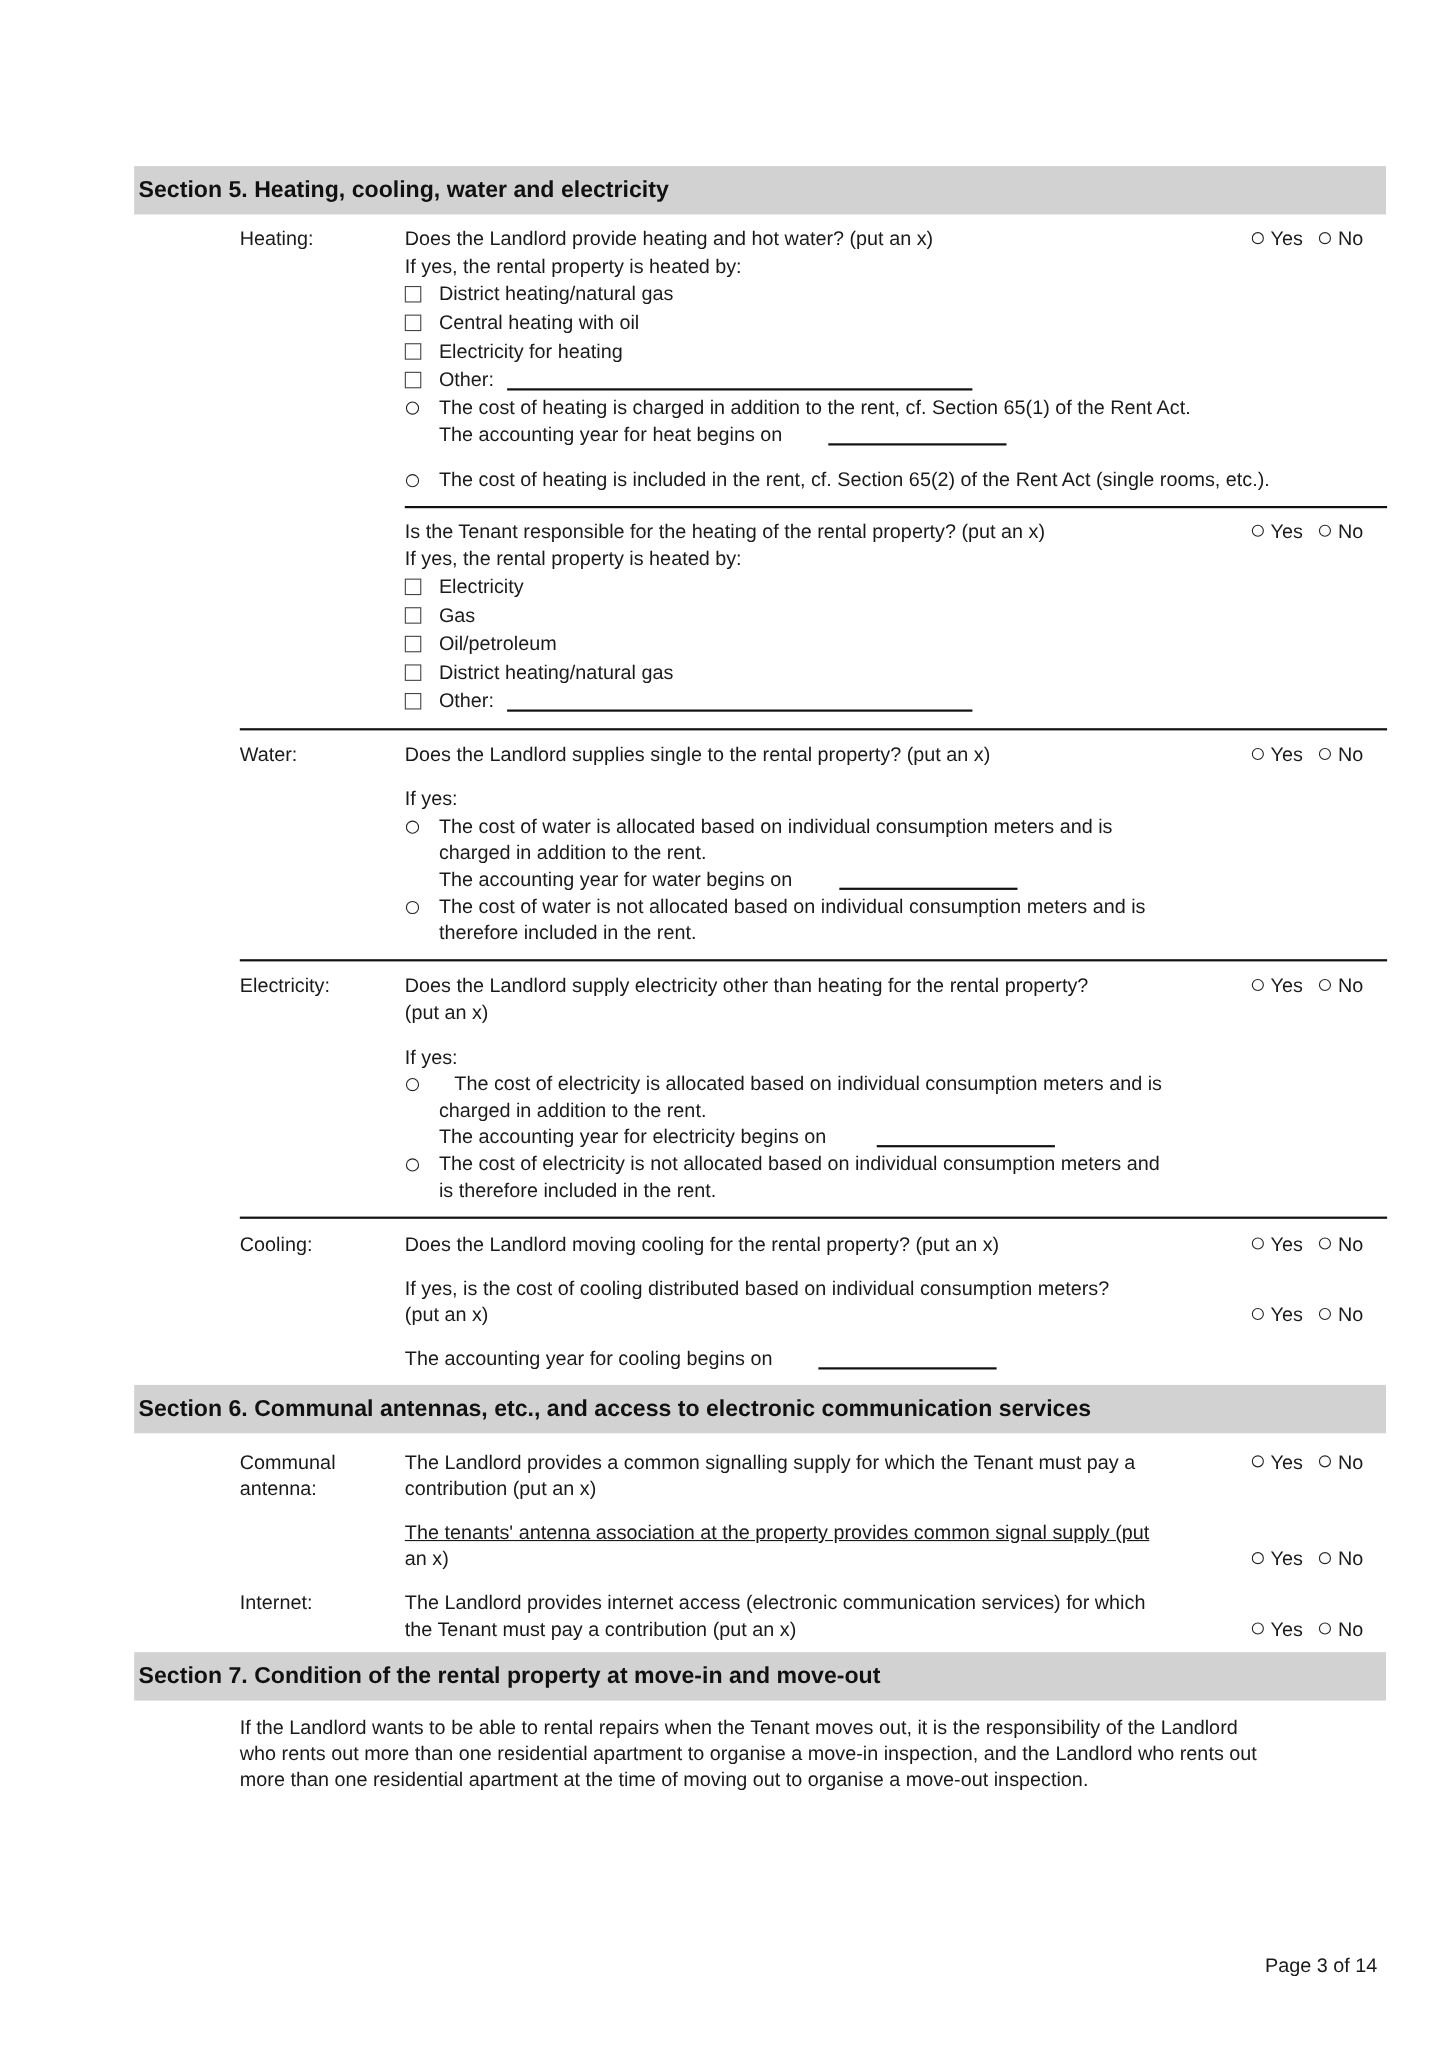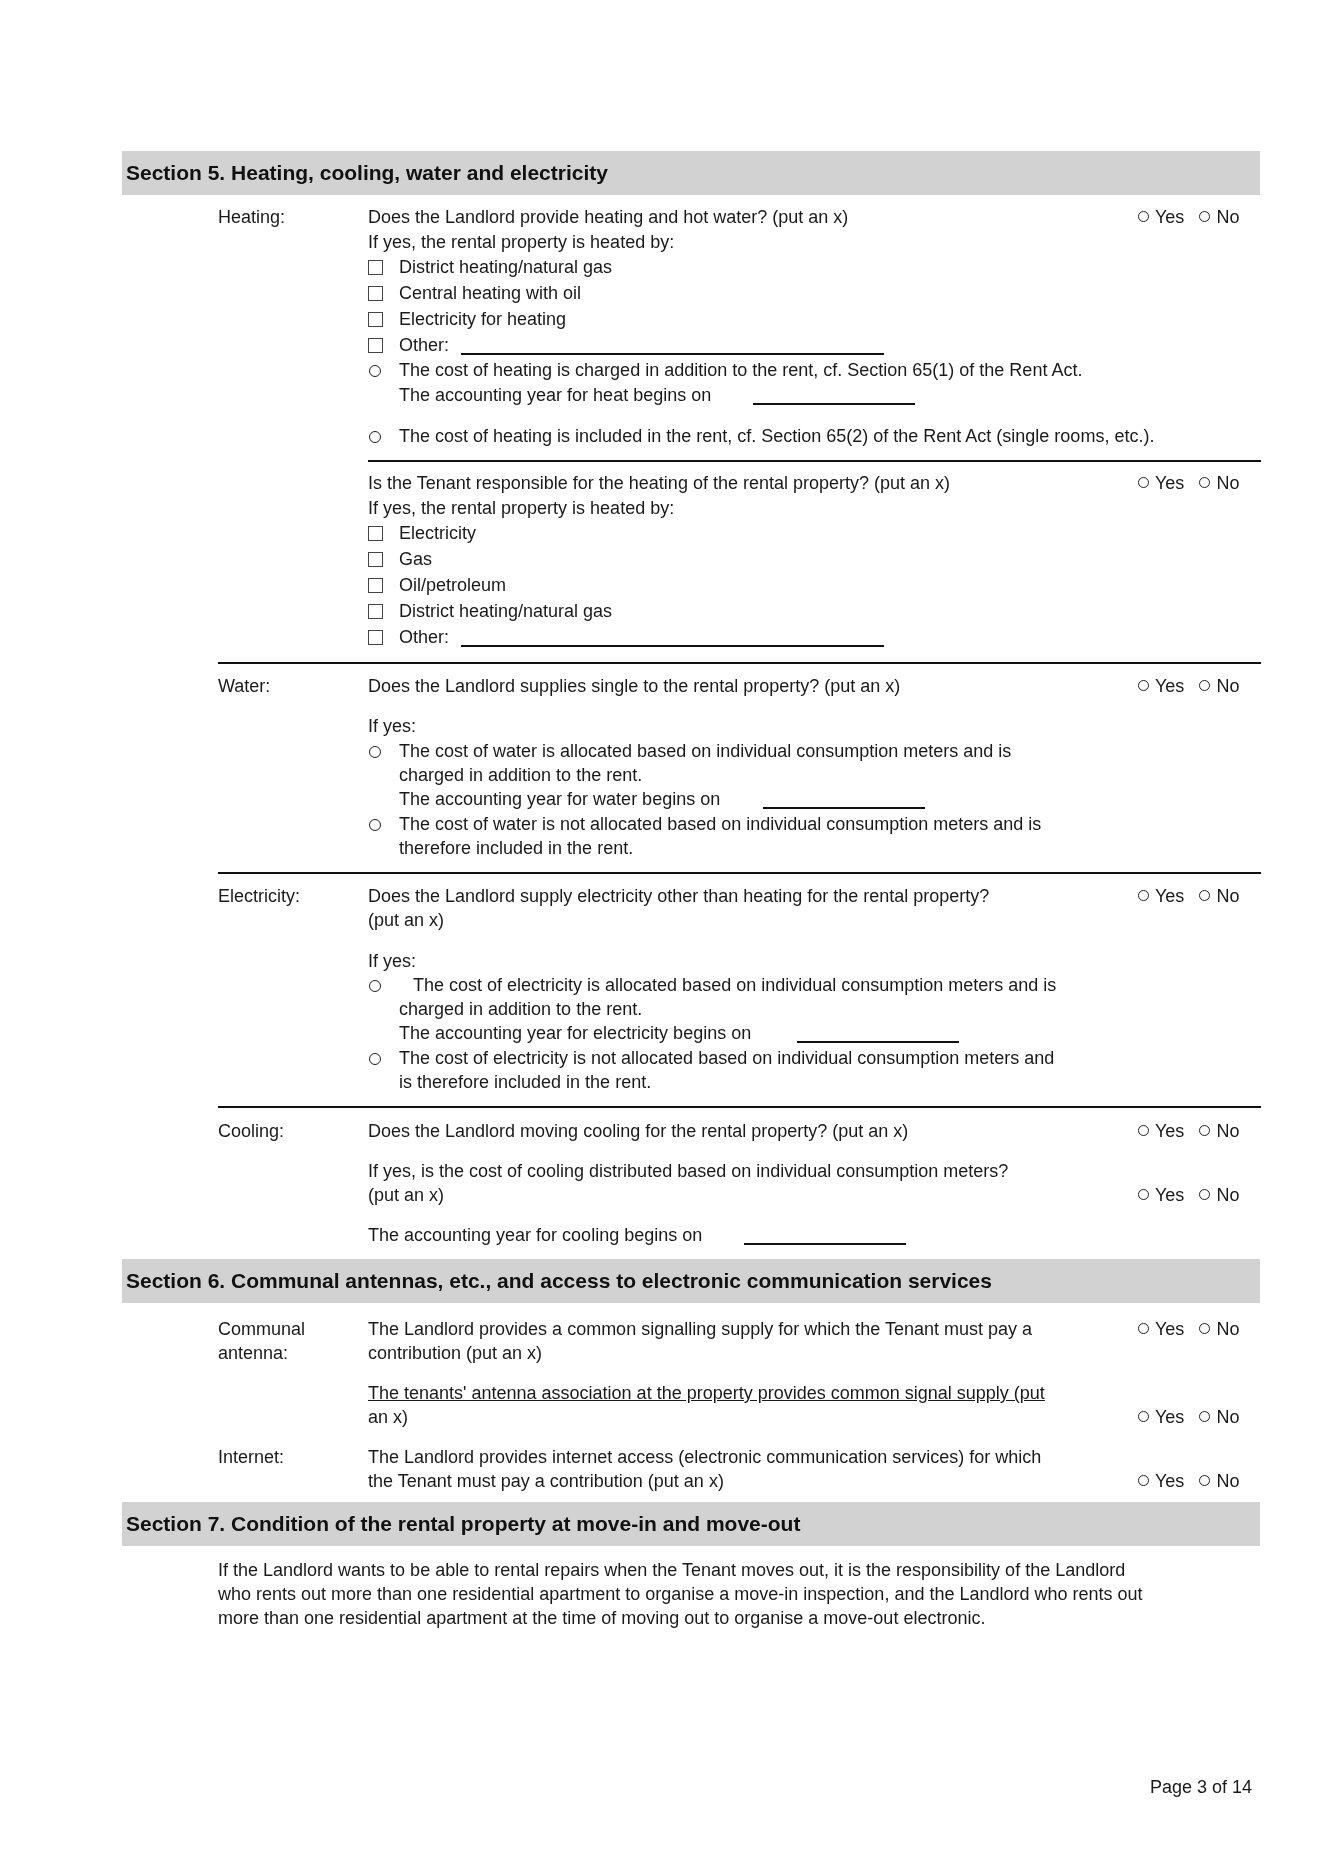--- a/index.html
+++ b/index.html
@@ -156,16 +156,16 @@
   <div class="t" style="left:368px; top:1446px;">The Landlord provides internet access (electronic communication services) for which</div>
   <div class="t" style="left:368px; top:1470px;">the Tenant must pay a contribution (put an x)</div>
   <div class="yn" style="top:1470px;">
     <span class="opt"><span class="circ"></span><span>Yes</span></span>
     <span class="opt"><span class="circ"></span><span>No</span></span>
   </div>
 
   <div class="sec-head" style="top:1502px;">Section 7. Condition of the rental property at move-in and move-out</div>
   <div class="t" style="left:218px; top:1559px;">If the Landlord wants to be able to rental repairs when the Tenant moves out, it is the responsibility of the Landlord</div>
   <div class="t" style="left:218px; top:1583px;">who rents out more than one residential apartment to organise a move-in inspection, and the Landlord who rents out</div>
-  <div class="t" style="left:218px; top:1607px;">more than one residential apartment at the time of moving out to organise a move-out electronic.</div>
+  <div class="t" style="left:218px; top:1607px;">more than one residential apartment at the time of moving out to organise a move-out inspection.</div>
 
   <div class="footer">Page 3 of 14</div>
 </div>
 
 </body></html>

